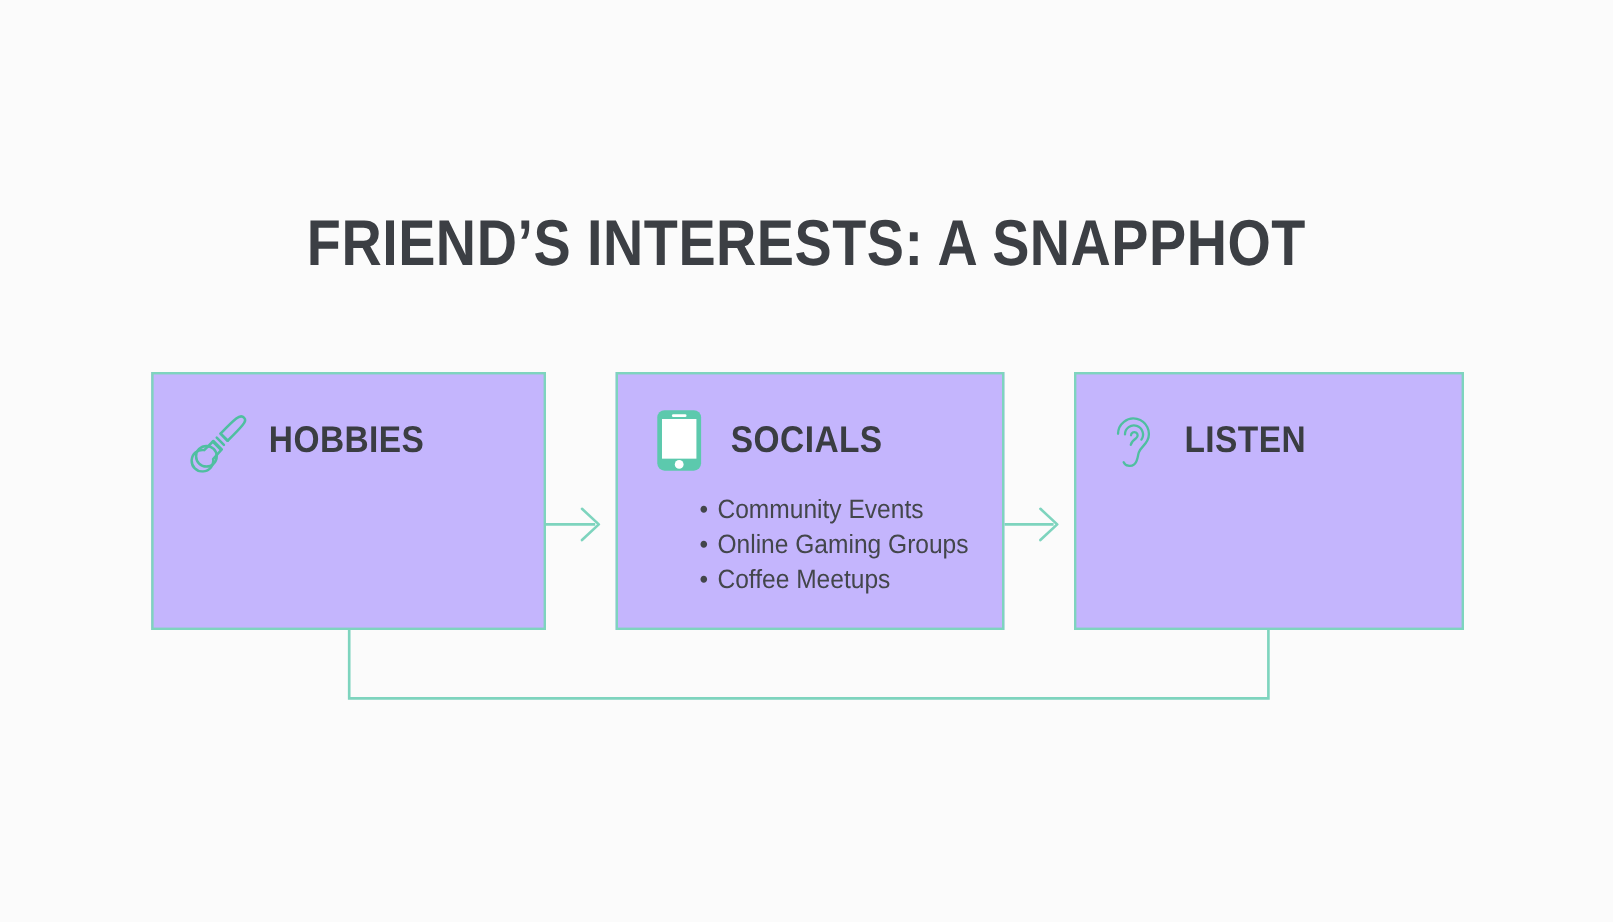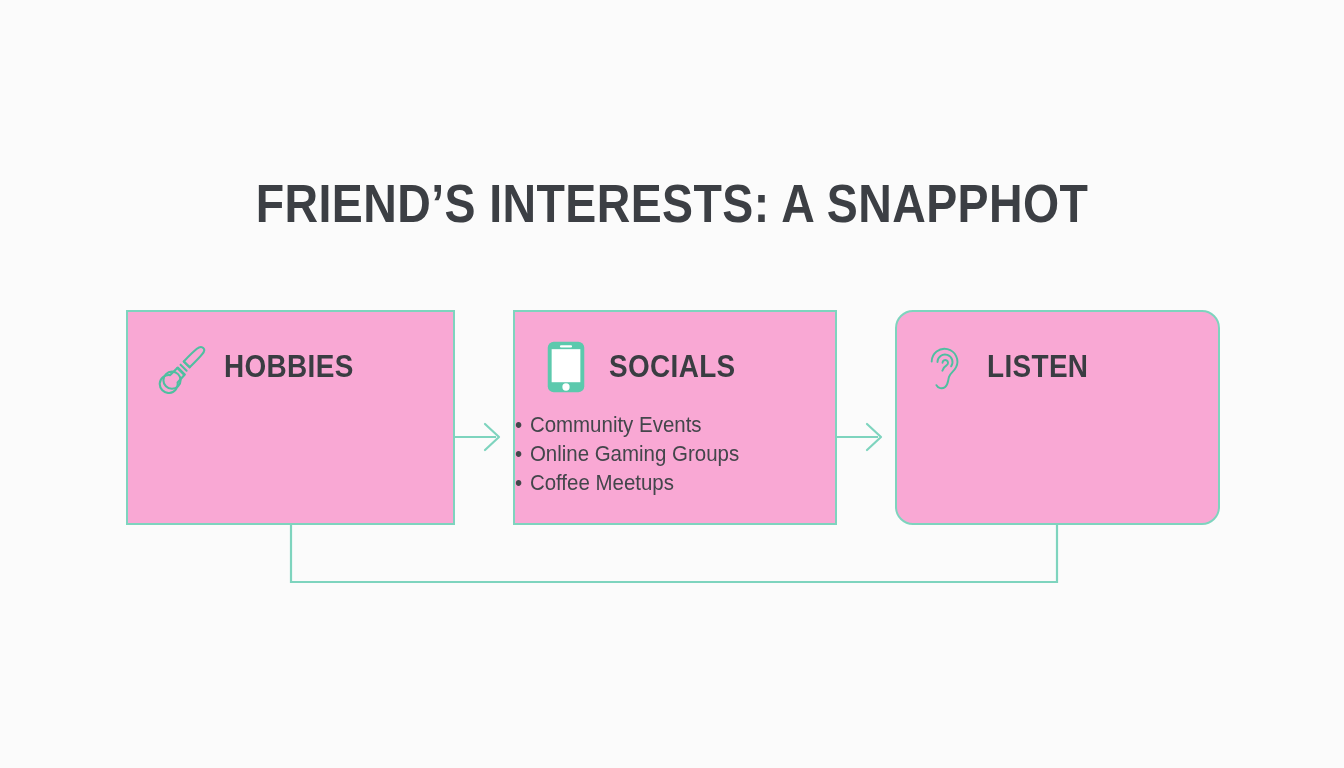--- a/index.html
+++ b/index.html
@@ -42,25 +42,25 @@
     top:0;
     width:1344px;
     height:768px;
   }
 
   .card {
     position:absolute;
     top:310px;
     height:215px;
     border:2px solid #7ed4be;
-    background:#f9a8d4;
+    background:#c4b5fd;
   }
   .card.c1 { left:126px;  width:329px; }
   .card.c2 { left:513px;  width:324px; }
-  .card.c3 { left:895px;  width:325px;border-radius:18px; }
+  .card.c3 { left:895px;  width:325px; }
 
   .card-head {
     position:absolute;
     left:0;
     top:24px;
     width:100%;
     height:62px;
     display:flex;
     align-items:center;
   }
@@ -93,21 +93,21 @@
   .card.c3 .card-title { margin-left:18px; }
 
   .card-list {
     position:absolute;
     top:98px;
     left:0;
     width:100%;
     list-style:none;
   }
   .card.c1 .card-list { padding-left:64px; }
-  .card.c2 .card-list { }
+  .card.c2 .card-list { padding-left:68px; }
   .card.c3 .card-list { padding-left:70px; }
 
   .card-list li {
     font-size:22px;
     line-height:29px;
     color:#43464b;
     white-space:nowrap;
     transform:scaleX(0.93);
     transform-origin:left center;
     position:relative;

